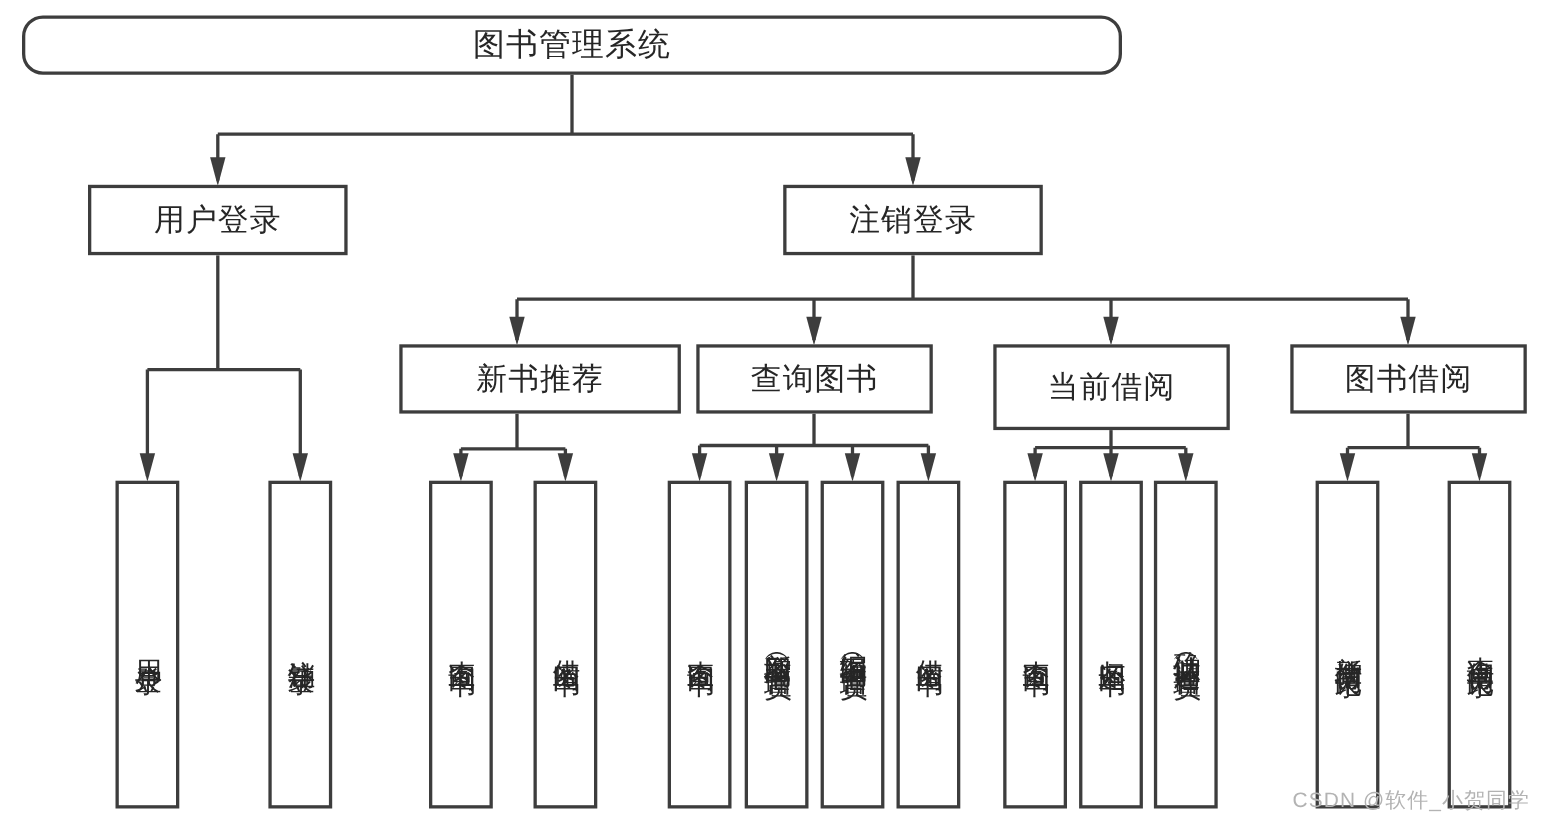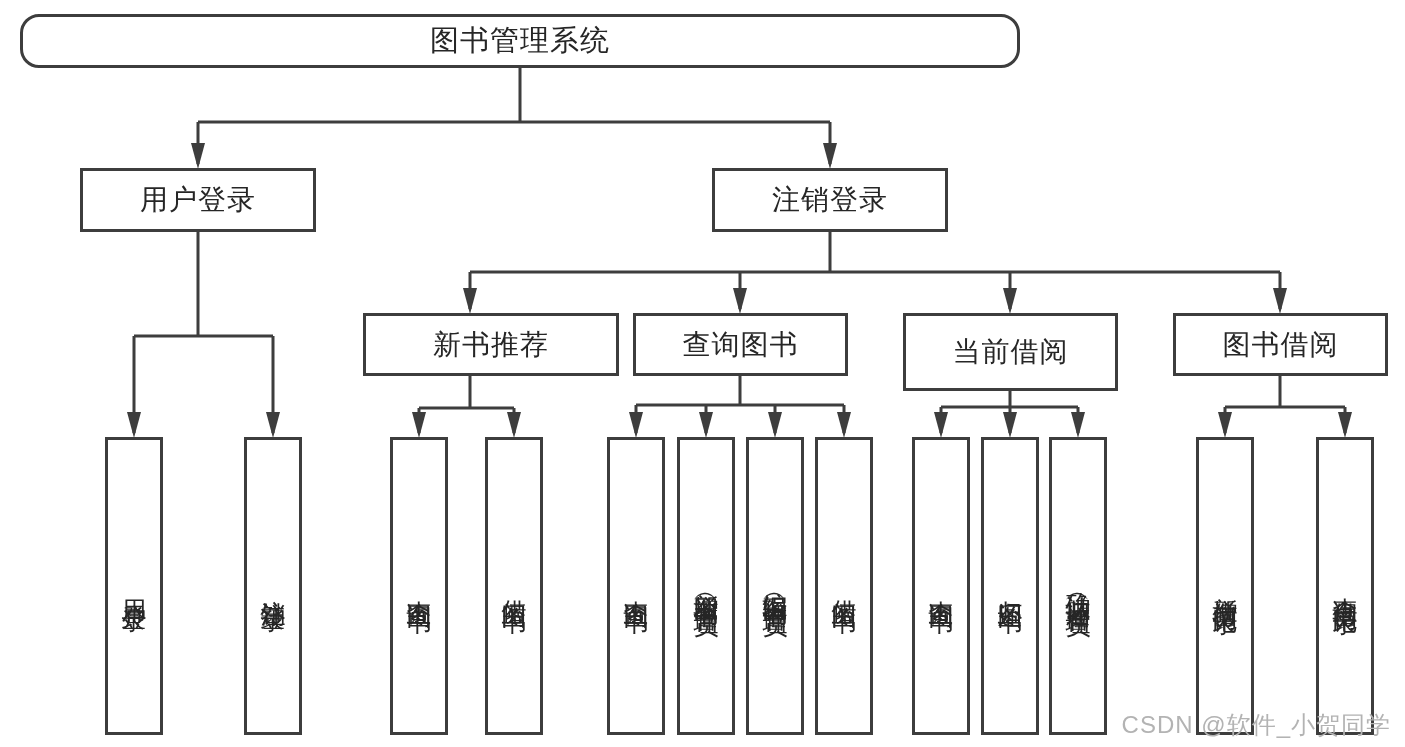--- a/index.html
+++ b/index.html
@@ -51,21 +51,21 @@
     writing-mode: vertical-rl;
     text-orientation: mixed;
     font-size: 25px;
     letter-spacing: 3px;
     line-height: 1;
   }
   .watermark {
     position: absolute;
     right: 14px;
     bottom: 6px;
-    font-size: 24px;
+    font-size: 19px;
     color: var(--watermark);
     letter-spacing: 1px;
     white-space: nowrap;
   }
 </style>
 </head>
 <body>
 
 <div class="stage">
 

